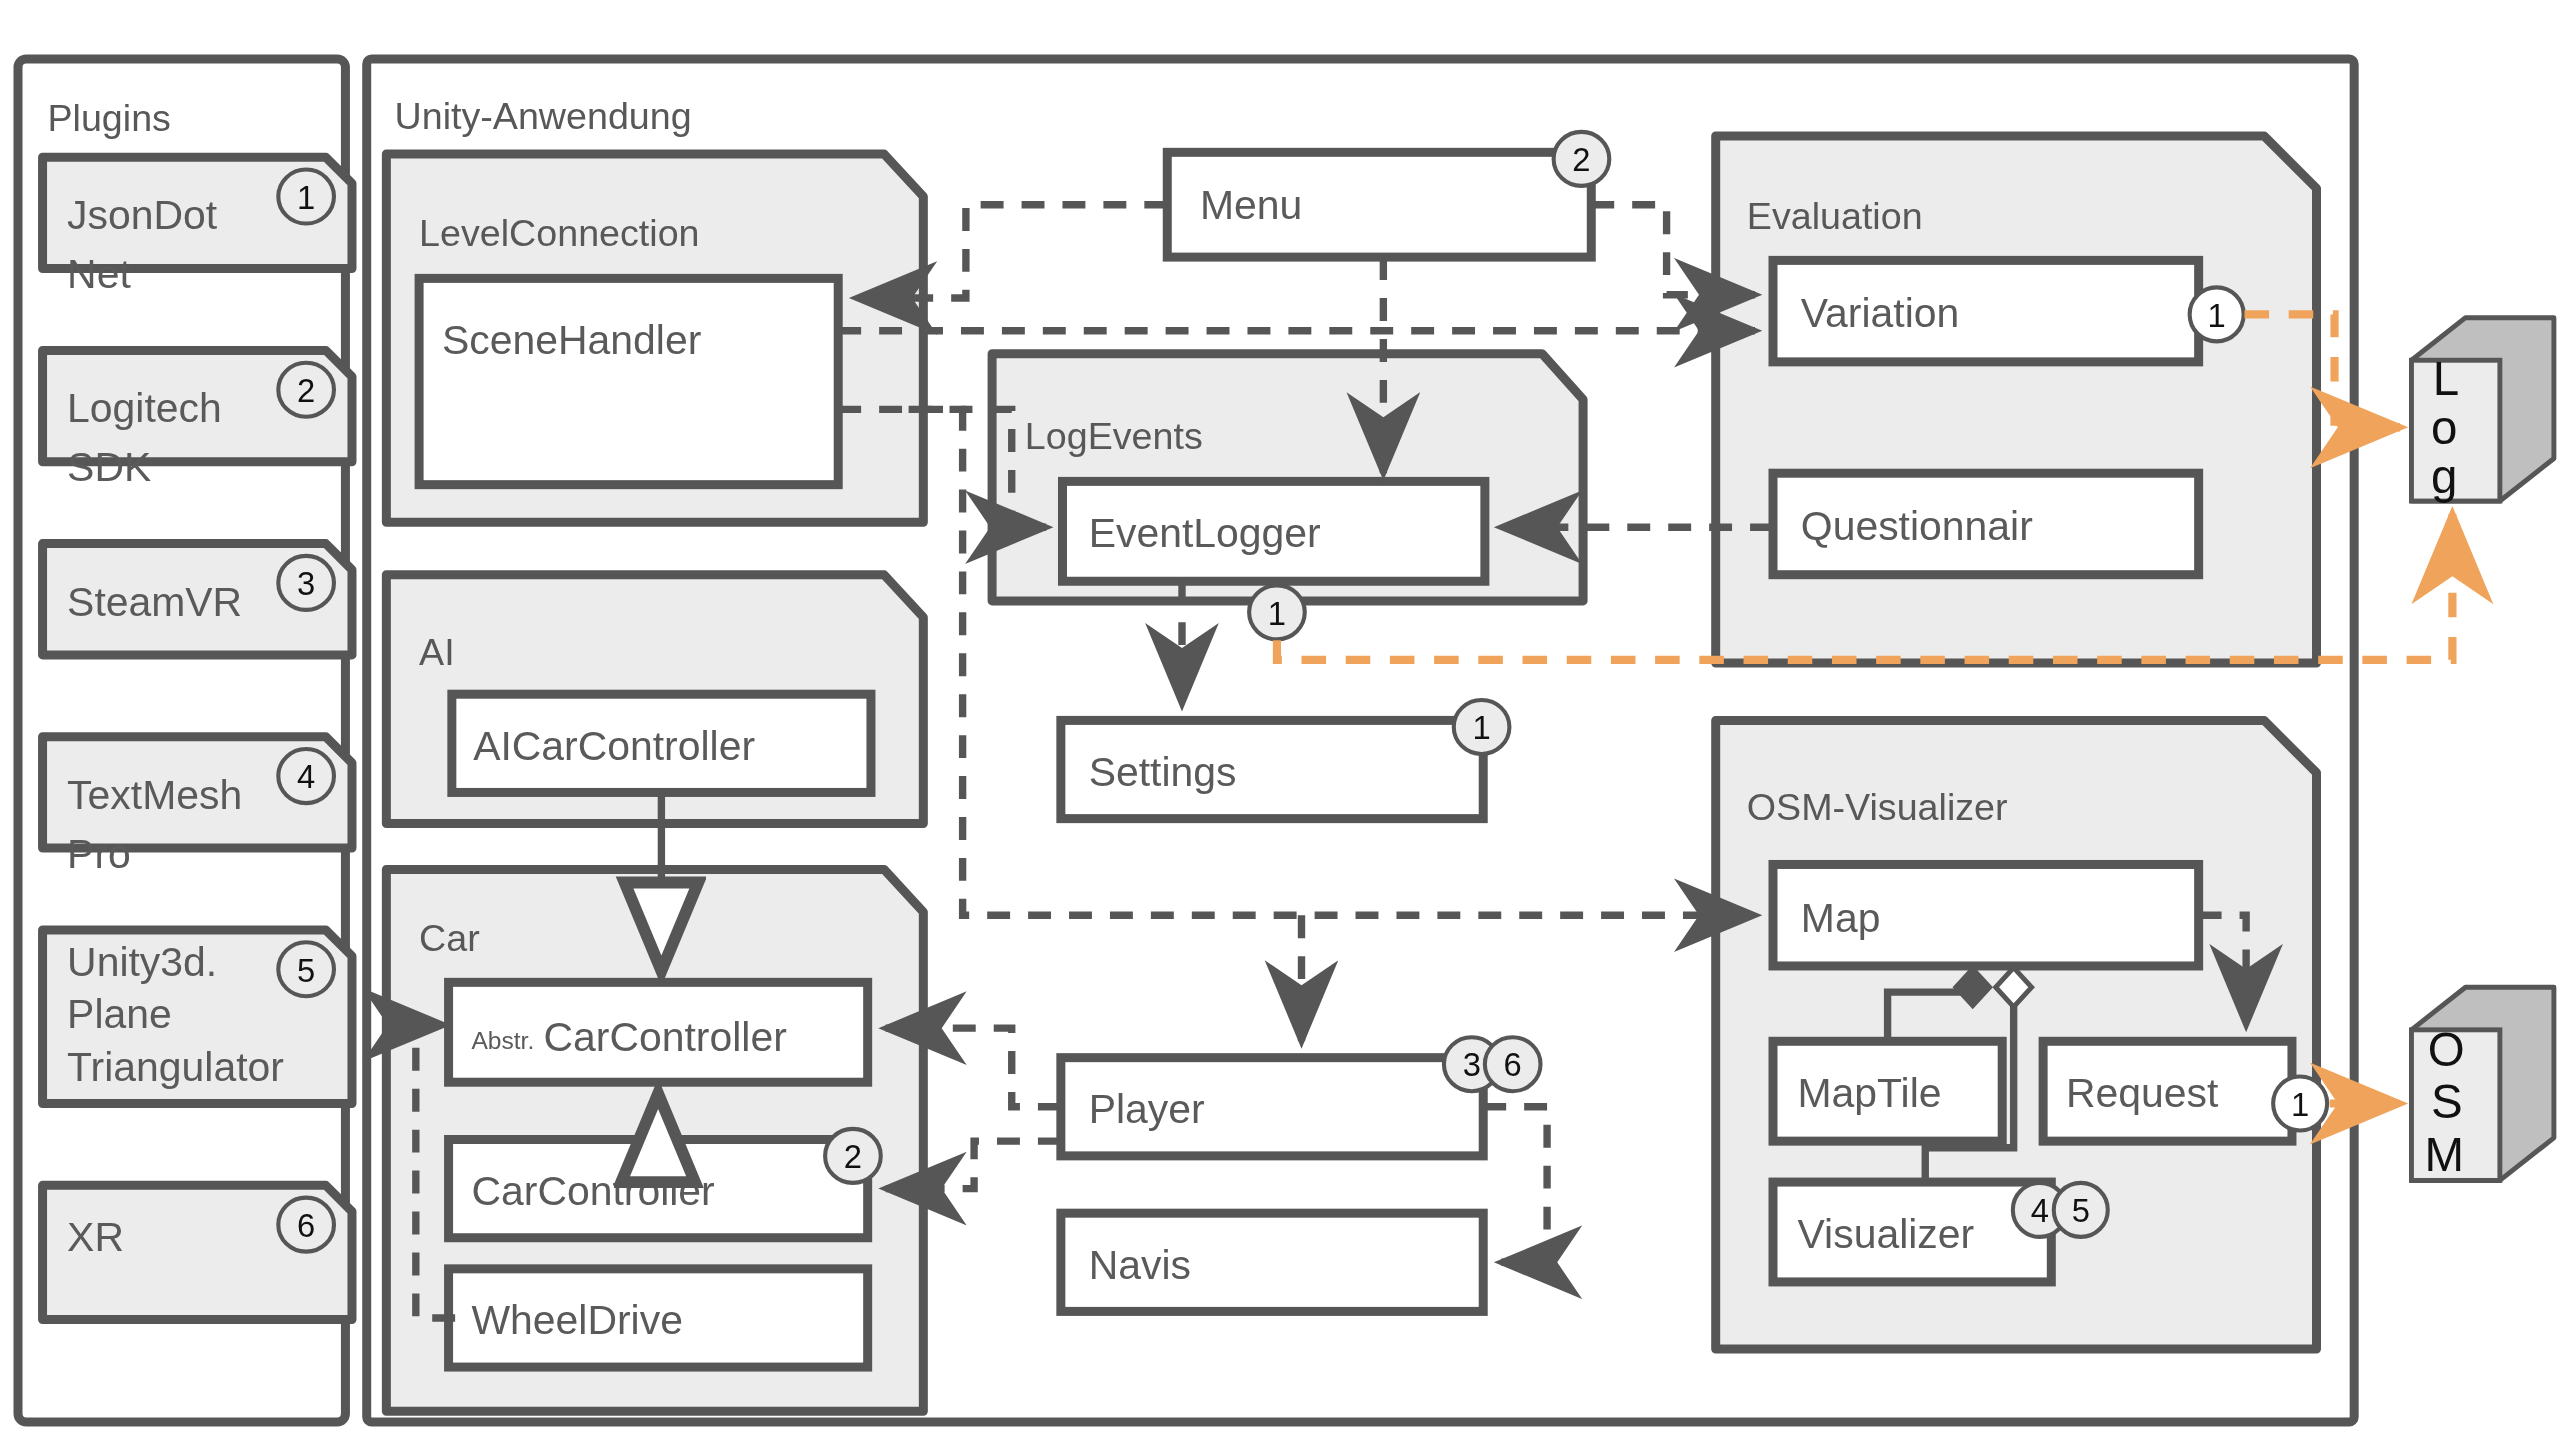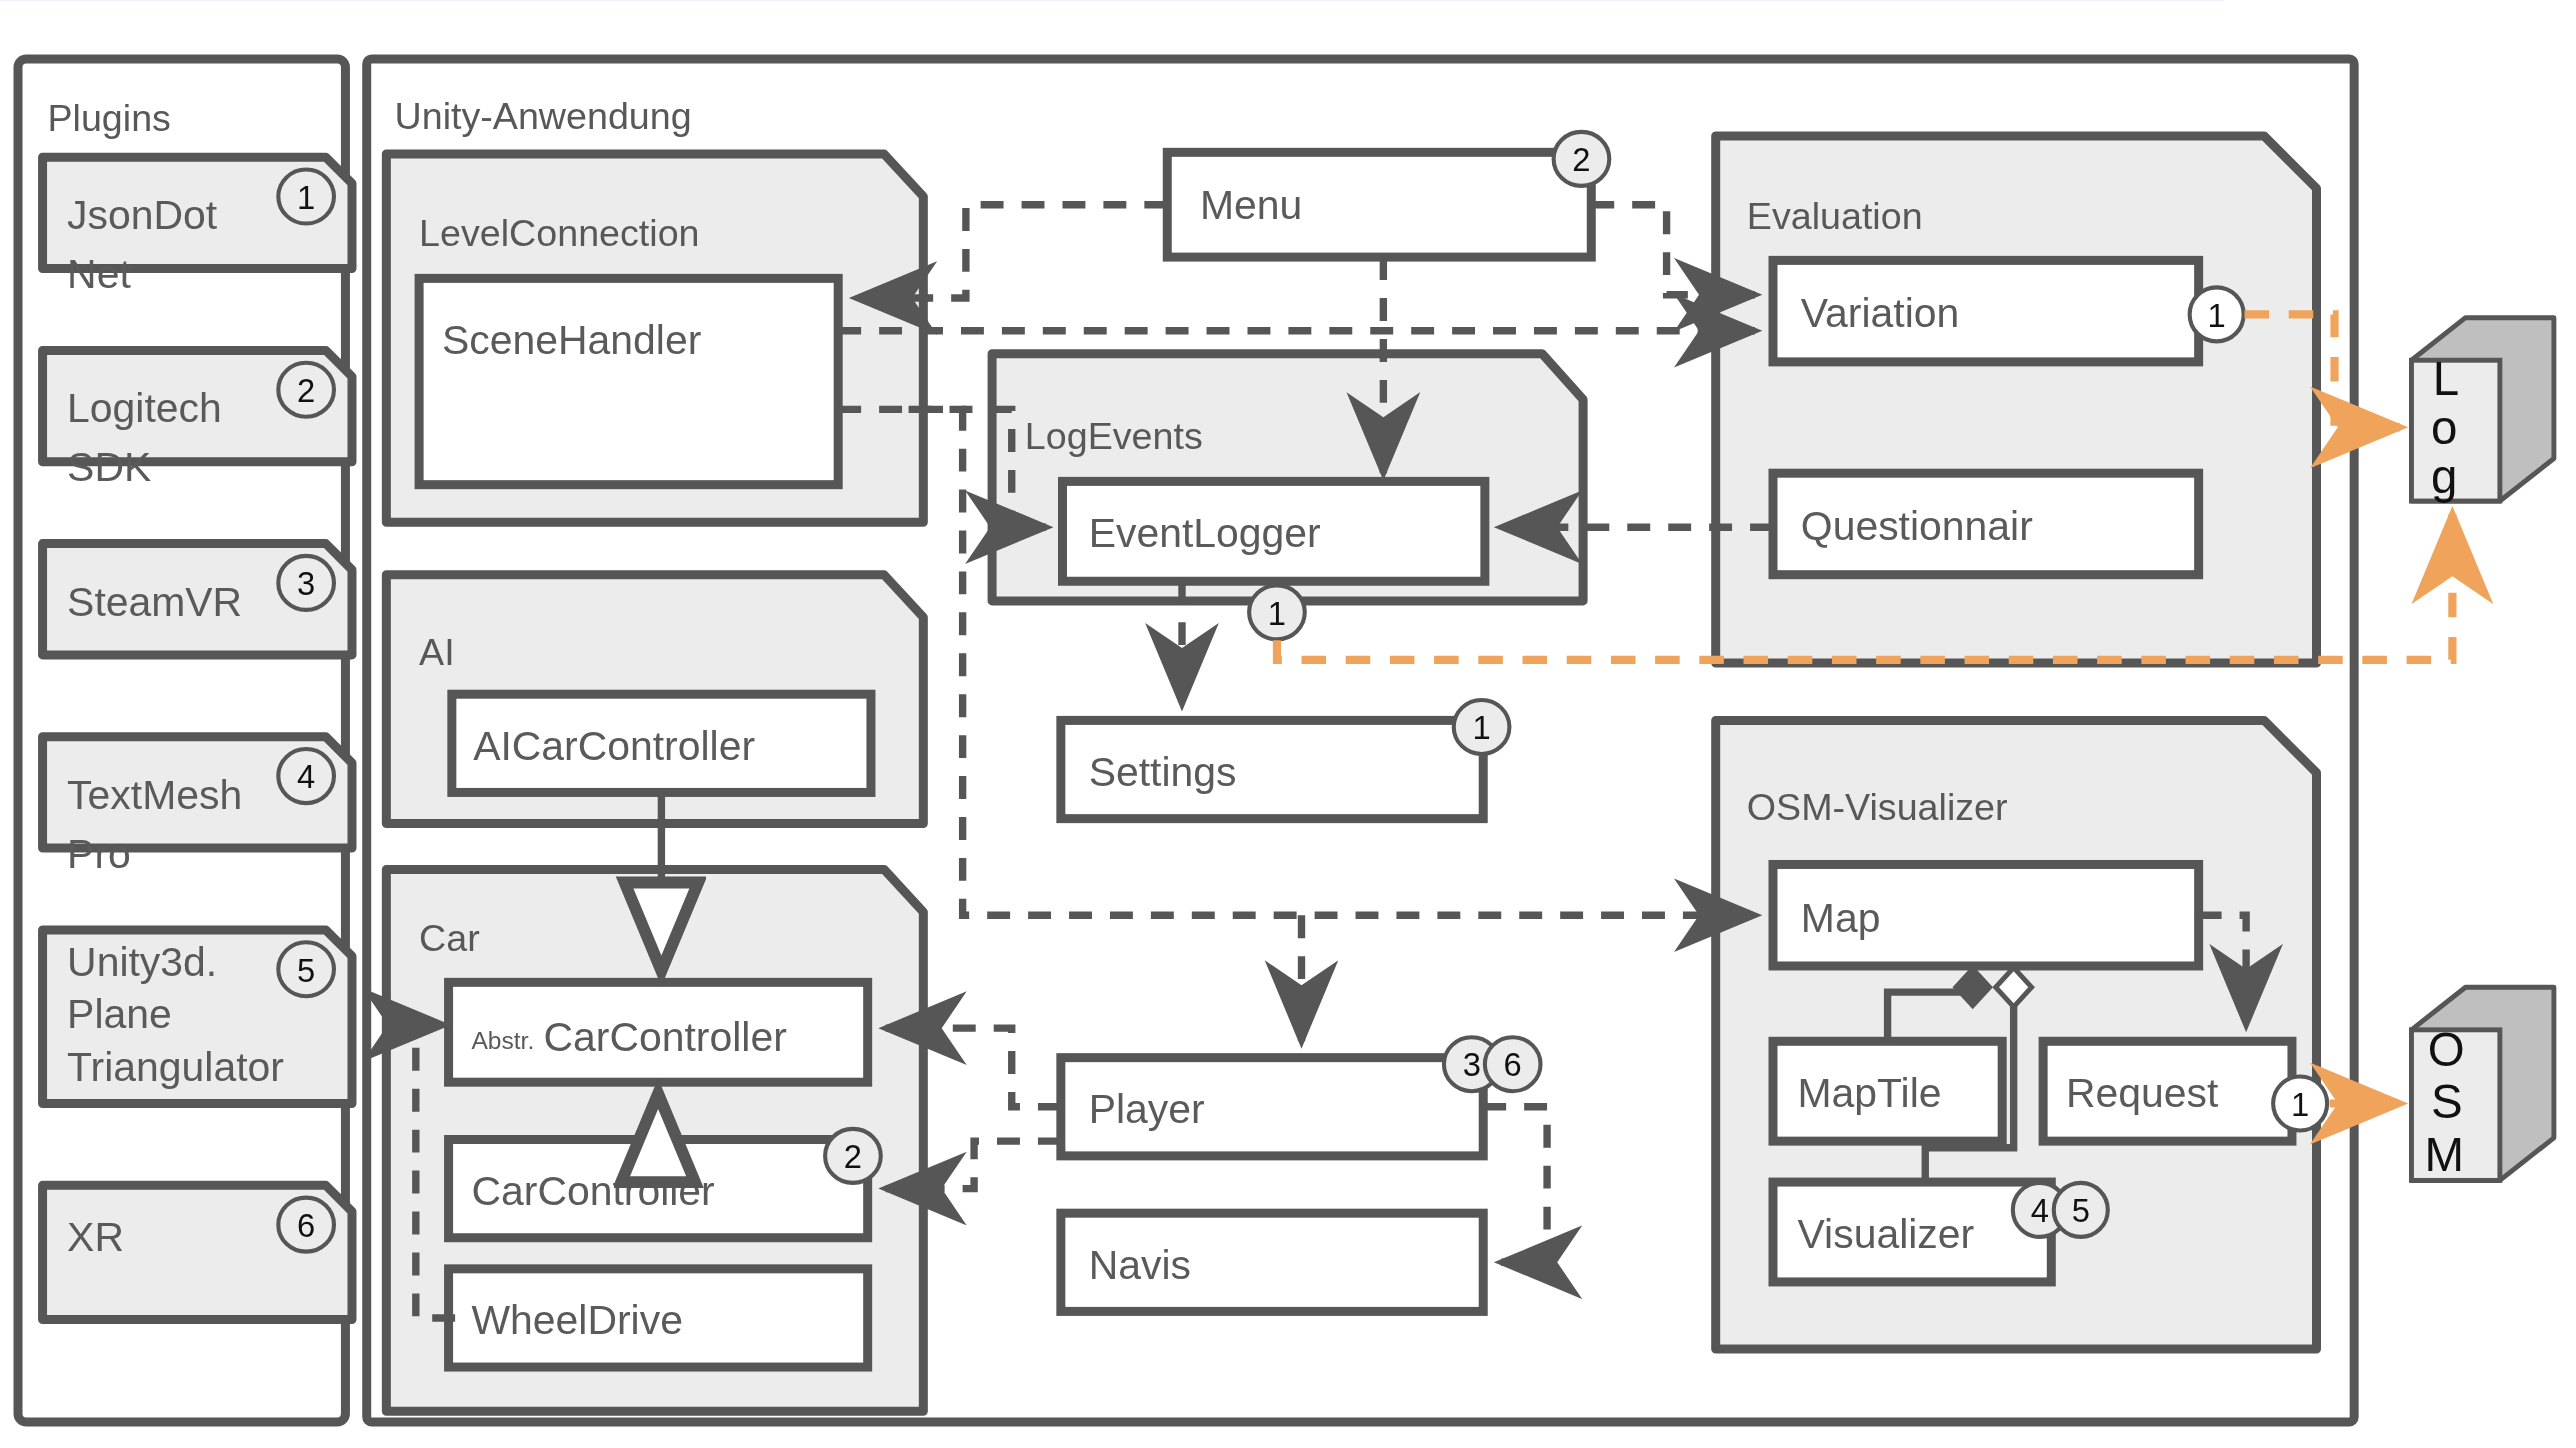--- a/index.html
+++ b/index.html
@@ -1,18 +1,18 @@
 <!DOCTYPE html>
 <html style="font-size:13px"><head>
 <meta charset="utf-8">
 <style>
   html,body{margin:0;padding:0;background:#ffffff;}
   body{width:2576px;height:1449px;overflow:hidden;
        font-family:"Liberation Sans","DejaVu Sans",sans-serif;}
-  #stage{position:relative;width:2224px;height:1449px;background:#a21caf;}
+  #stage{position:relative;width:2224px;height:1449px;background:#fef9c3;}
   svg#diagram{position:absolute;left:0;top:0;width:2576px;height:1449px;display:block;}
   text{fill:#565656;font-family:"Liberation Sans","DejaVu Sans",sans-serif;}
   .pkg-title{font-size:46px;fill:#585858;}
   .cls-label{font-size:50px;fill:#5a5a5a;}
   .cls-label-sm{font-size:30px;fill:#5a5a5a;}
   .node-letter{font-size:58px;fill:#111;}
   .badge-num{font-size:40px;fill:#111;text-anchor:middle;}
 </style>
 </head>
 <body>

